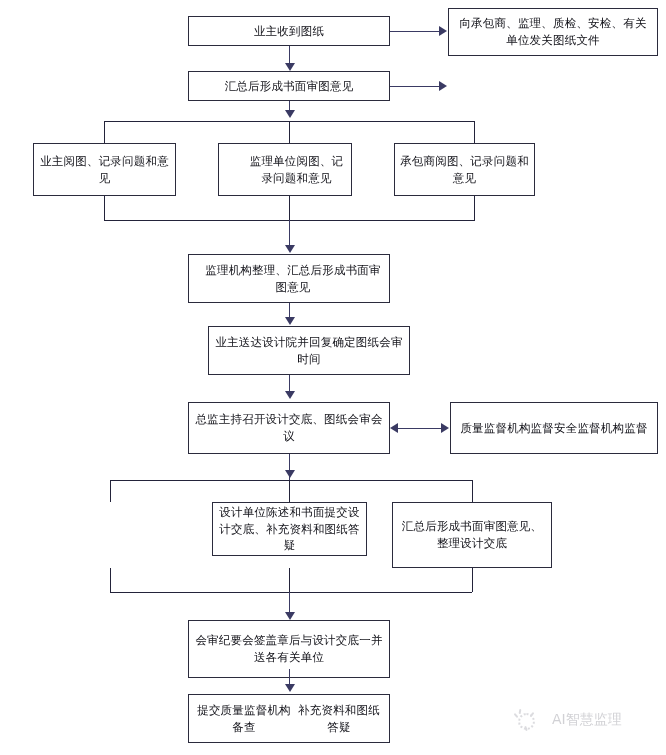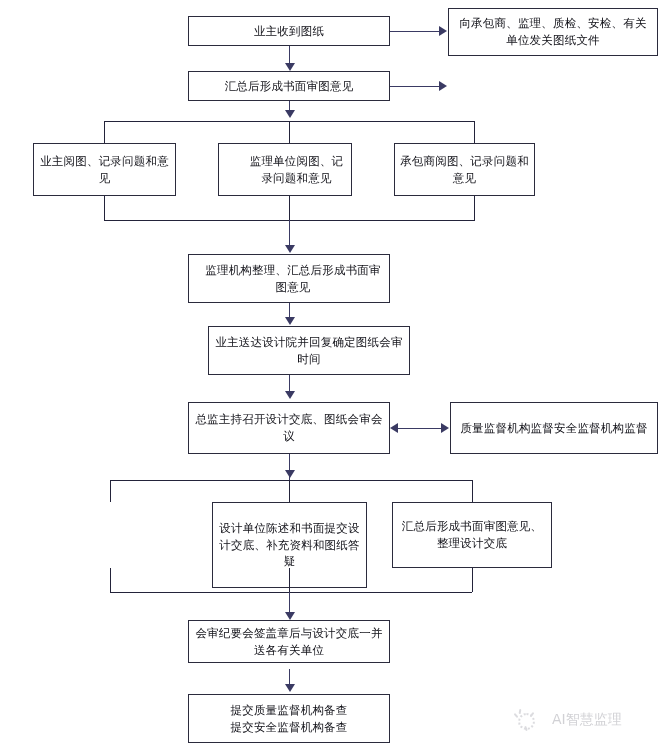--- a/index.html
+++ b/index.html
@@ -159,46 +159,46 @@
 
   <div class="ln lnv" style="left:289px;top:454px;height:26px;"></div>
   <div class="ah-down" style="left:285px;top:470px;"></div>
 
   <div class="ln lnh ln-dark" style="left:110px;top:480px;width:362px;"></div>
   <div class="ln lnv ln-dark" style="left:110px;top:480px;height:22px;"></div>
   <div class="ln lnv ln-dark" style="left:289px;top:480px;height:22px;"></div>
   <div class="ln lnv ln-dark" style="left:472px;top:480px;height:22px;"></div>
 
 
-  <div class="node" style="left:212px;top:502px;width:155px;height:86px;">
+  <div class="node" style="left:212px;top:502px;width:155px;height:54px;">
     <span>设计单位陈述和书面提交设计交底、补充资料和图纸答疑</span>
   </div>
 
   <div class="node" style="left:392px;top:502px;width:160px;height:66px;">
     <span>汇总后形成书面审图意见、整理设计交底</span>
   </div>
 
   <div class="ln lnv ln-dark" style="left:110px;top:568px;height:24px;"></div>
   <div class="ln lnv ln-dark" style="left:289px;top:568px;height:24px;"></div>
   <div class="ln lnv ln-dark" style="left:472px;top:568px;height:24px;"></div>
   <div class="ln lnh ln-dark" style="left:110px;top:592px;width:362px;"></div>
 
   <div class="ln lnv" style="left:289px;top:592px;height:22px;"></div>
   <div class="ah-down" style="left:285px;top:612px;"></div>
 
-  <div class="node" style="left:188px;top:620px;width:202px;height:43px;">
+  <div class="node" style="left:188px;top:620px;width:202px;height:58px;">
     <span>会审纪要会签盖章后与设计交底一并送各有关单位</span>
   </div>
 
   <div class="ln lnv" style="left:289px;top:669px;height:18px;"></div>
   <div class="ah-down" style="left:285px;top:684px;"></div>
 
-  <div class="node" style="left:188px;top:694px;width:202px;height:49px;flex-direction:column;">
+  <div class="node" style="left:188px;top:694px;width:202px;height:49px;flex-direction:row;justify-content:space-between;">
     <span>提交质量监督机构备查</span>
-    <span>提交安全监督机构备查</span>
+    <span>补充资料和图纸答疑</span>
   </div>
 
   <div id="watermark">
     <div class="wm-logo">
       <div class="ring"></div>
       <div class="spark" style="left:0px;top:3px;transform:rotate(-40deg);"></div>
       <div class="spark" style="left:4px;top:-1px;transform:rotate(10deg);"></div>
       <div class="spark" style="left:16px;top:2px;transform:rotate(40deg);"></div>
       <div class="spark" style="left:10px;top:16px;transform:rotate(-20deg);"></div>
     </div>

